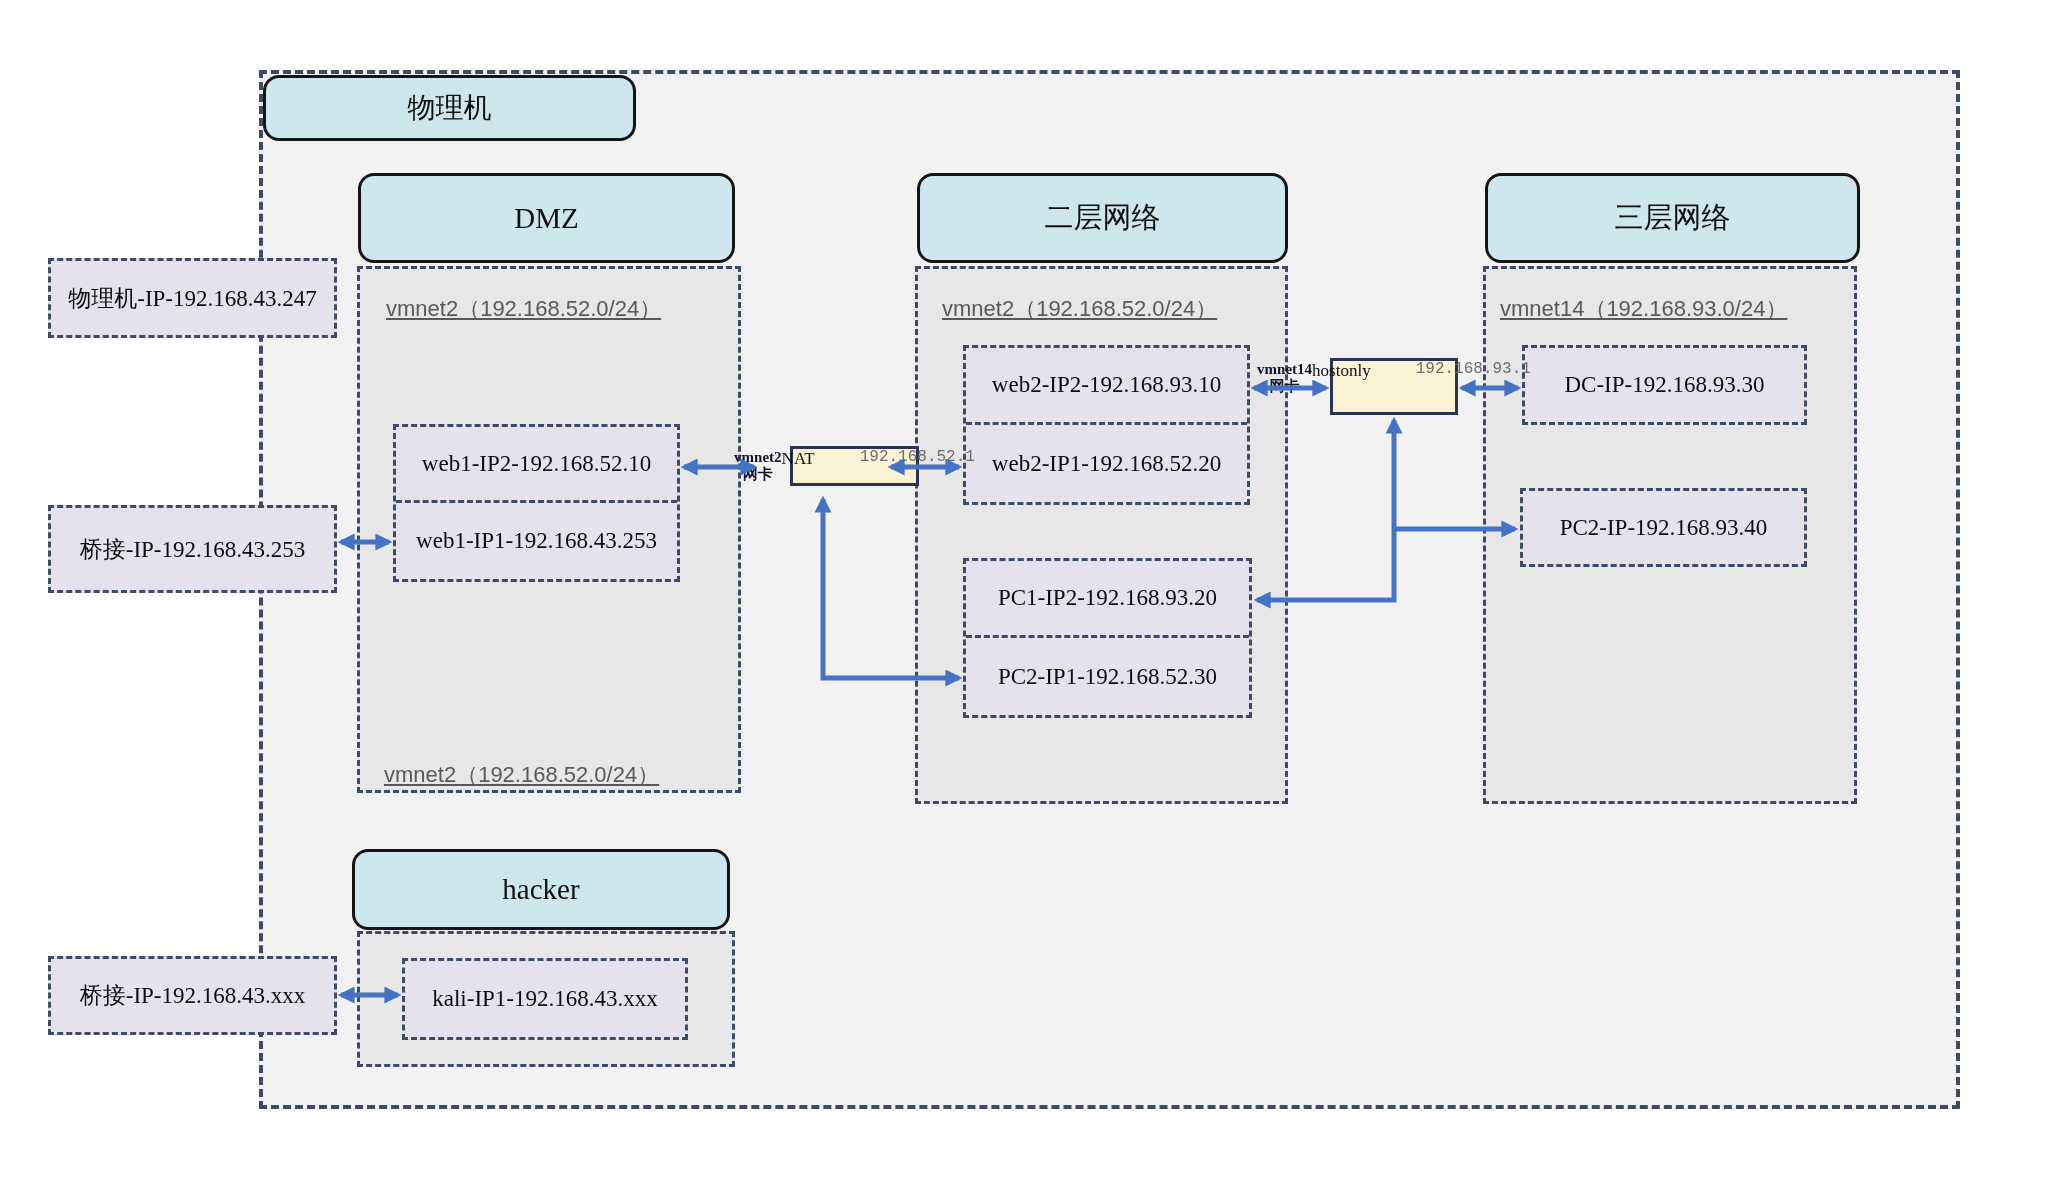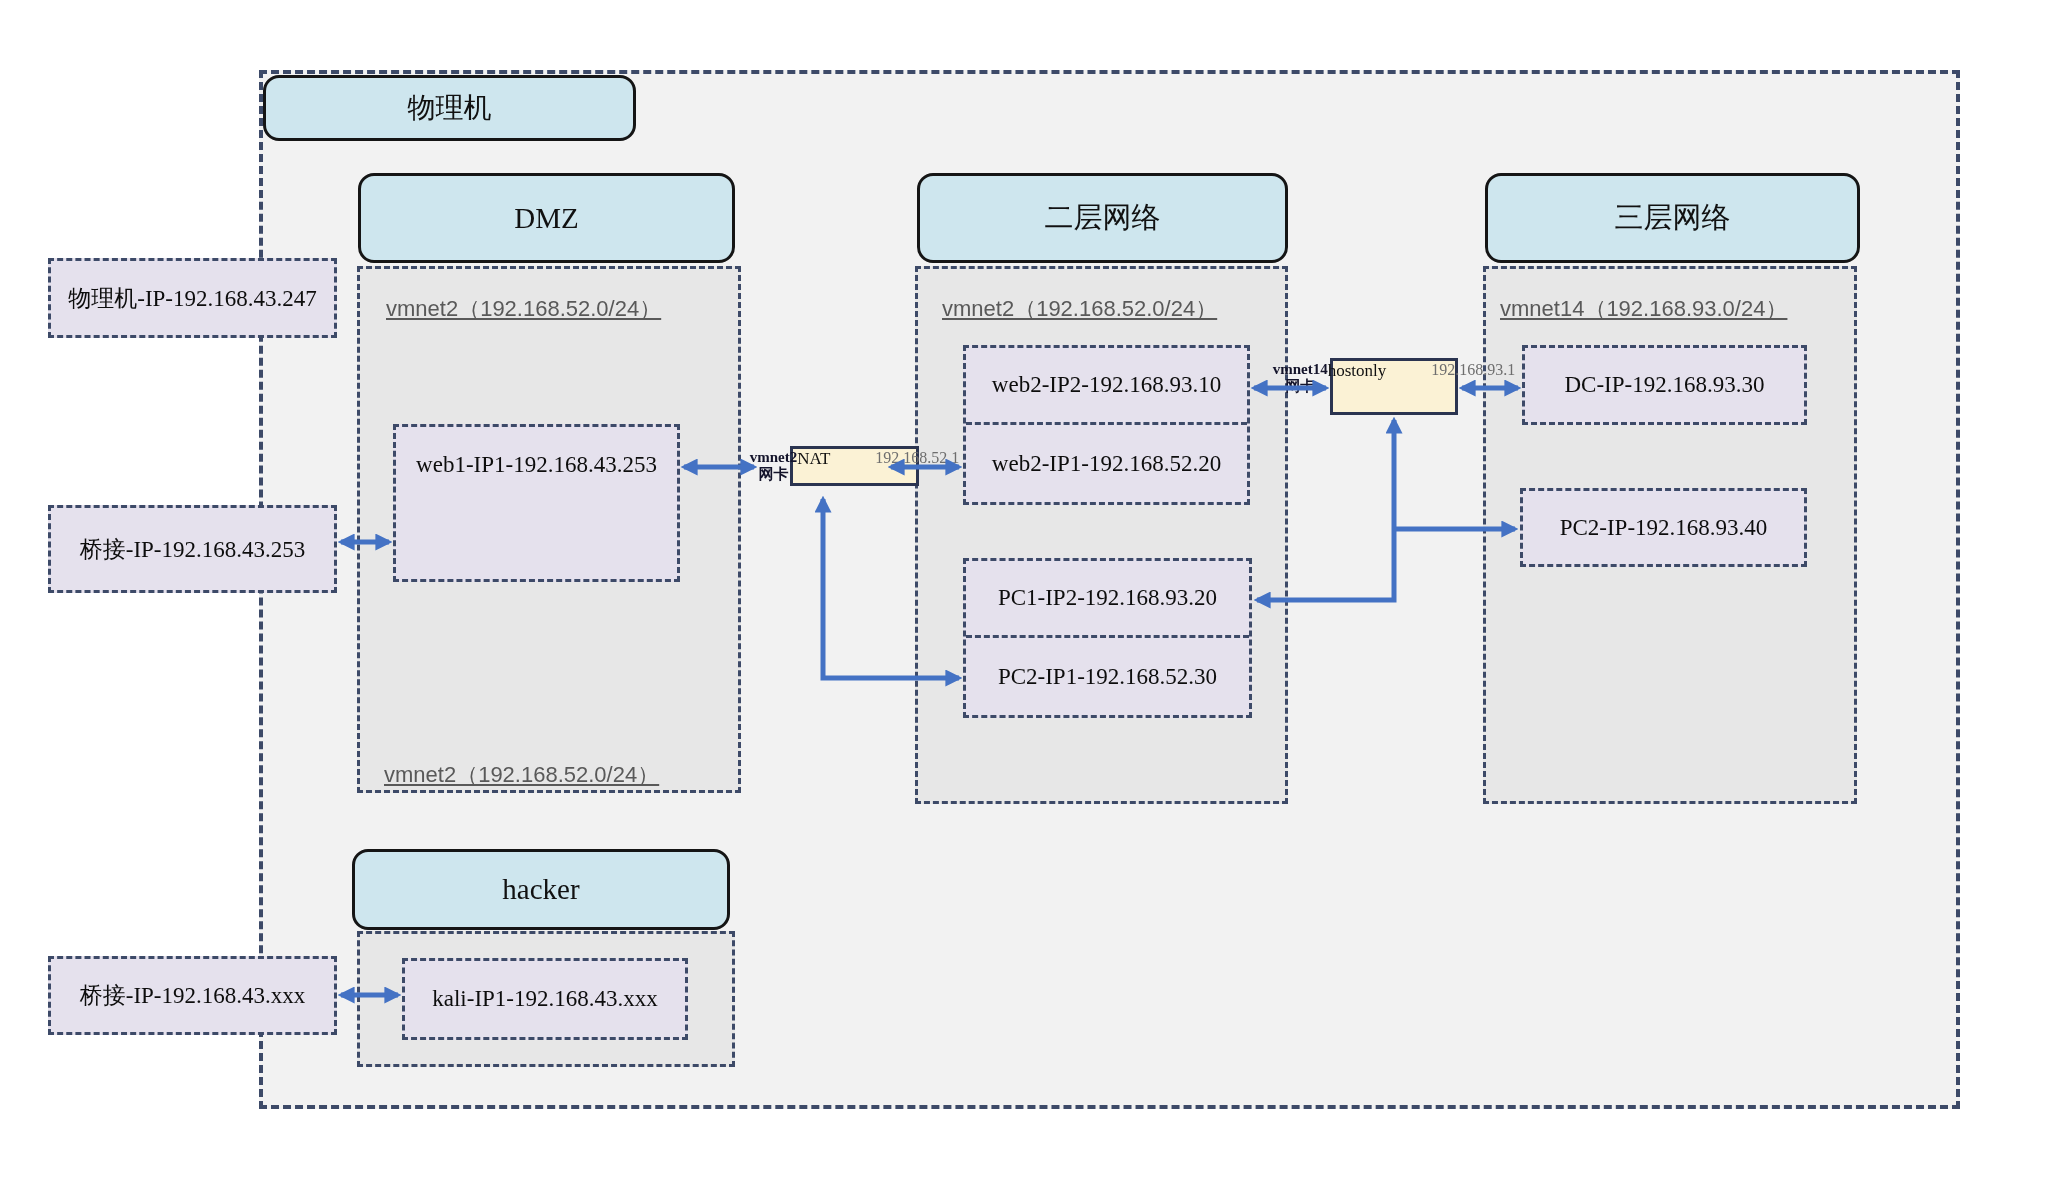--- a/index.html
+++ b/index.html
@@ -67,21 +67,21 @@
   
   .adapter {
     background:#fbf2d5; border:3px solid #2b3450; text-align:center;
     display:flex; flex-direction:row; justify-content:center;
     line-height:1.12;
   }
   .adapter-nat      { left:790px; top:438px; width:129px; height:40px;margin-top:8px; }
   .adapter-hostonly { left:1330px;top:358px; width:128px; height:57px; }
   .adapter .l1 { font-size:15px; font-weight:bold; color:#14142b; }
   .adapter .l2 { font-size:17px; color:#111; }
-  .adapter .l3 { font-size:16px; color:#6e6e6e; font-family:Liberation Serif, serif;padding-left:45px; }
+  .adapter .l3 { font-size:16px; color:#6e6e6e; font-family:Liberation Mono, monospace;padding-left:45px; }
 
   svg.wires { left:0; top:0; width:2060px; height:1186px; pointer-events:none; }
 </style>
 </head>
 <body>
 
 <div class="abs outer-box"></div>
 <div class="abs hdr hdr-phys">
   <span>物理机</span>
 </div>
@@ -113,20 +113,23 @@
   <span>物理机-IP-192.168.43.247</span>
 </div>
 <div class="abs node node-bridge-253">
   <span>桥接-IP-192.168.43.253</span>
 </div>
 <div class="abs node node-bridge-xxx">
   <span>桥接-IP-192.168.43.xxx</span>
 </div>
 
 <div class="abs stack stack-web1">
+  <div class="stack-row first">
+    <span>web1-IP2-192.168.52.10</span>
+  </div>
   <div class="stack-row">
     <span>web1-IP1-192.168.43.253</span>
   </div>
 </div>
 
 <div class="abs stack stack-web2">
   <div class="stack-row first">
     <span>web2-IP2-192.168.93.10</span>
   </div>
   <div class="stack-row">

